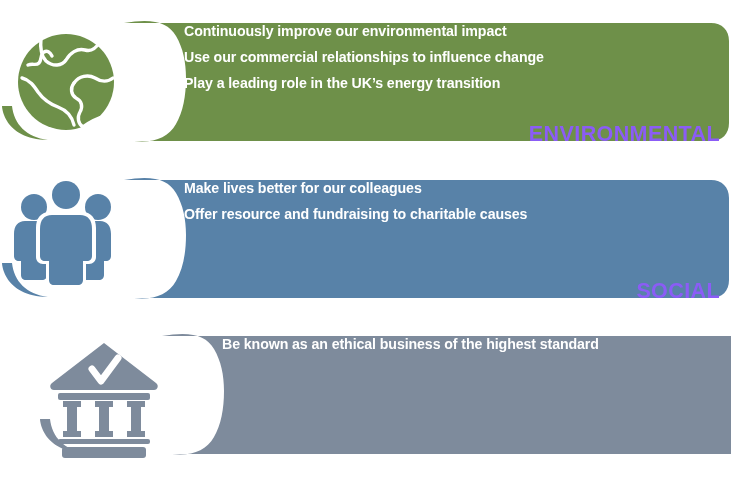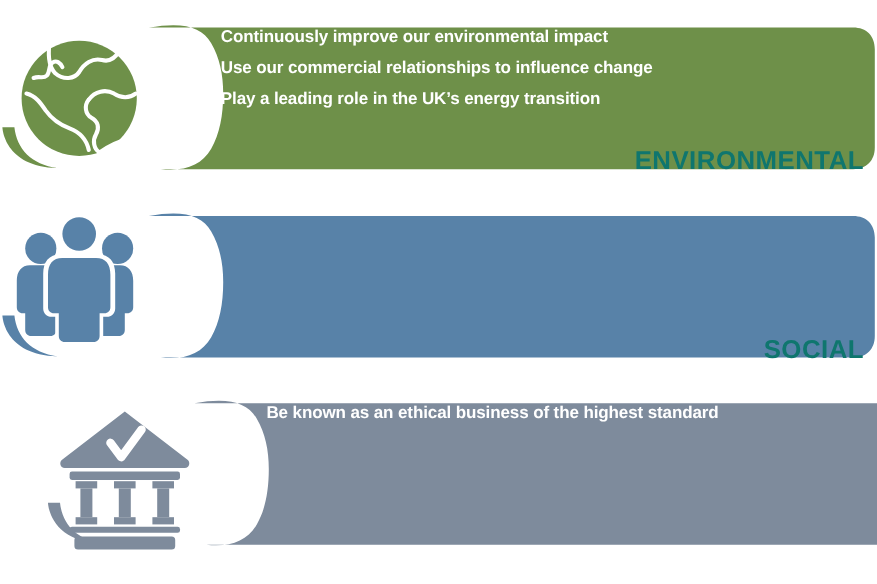--- a/index.html
+++ b/index.html
@@ -101,21 +101,21 @@
     width: 5px;
     height: 5px;
     border-radius: 50%;
     background: #ffffff;
   }
 
   .category-label {
     position: absolute;
     right: 11px;
     bottom: 9px;
-    color: #0f766e;
+    color: #8b5cf6;
     font-size: 21.5px;
     font-weight: bold;
     letter-spacing: 0.4px;
     line-height: 24px;
     white-space: nowrap;
   }
 </style>
 </head>
 <body>
 
@@ -186,20 +186,25 @@
     </div>
 
     <div class="banner-wrap">
       <svg class="banner-svg" viewBox="0 0 623 155" preserveAspectRatio="none">
         <path d="M16 23 C44 18 60 22 68 36 C75 48 78 62 78 78 C78 96 75 112 68 124 C60 138 46 143 26 141 L26 141 L603 141 C614 141 621 134 621 123 L621 41 C621 30 614 23 603 23 Z" fill="#5882A8"></path>
       </svg>
       <div class="banner-content">
         <ul class="bullet-list">
           <li class="bullet-item">
             <span class="bullet-dot"></span>
+            <span>Make lives better for our colleagues</span>
+          </li>
+          <li class="bullet-item">
+            <span class="bullet-dot"></span>
+            <span>Offer resource and fundraising to charitable causes</span>
           </li>
         </ul>
         <div class="category-label">SOCIAL</div>
       </div>
     </div>
   </div>
 
   <div class="esg-row row-2">
 
     <div class="icon-block">

